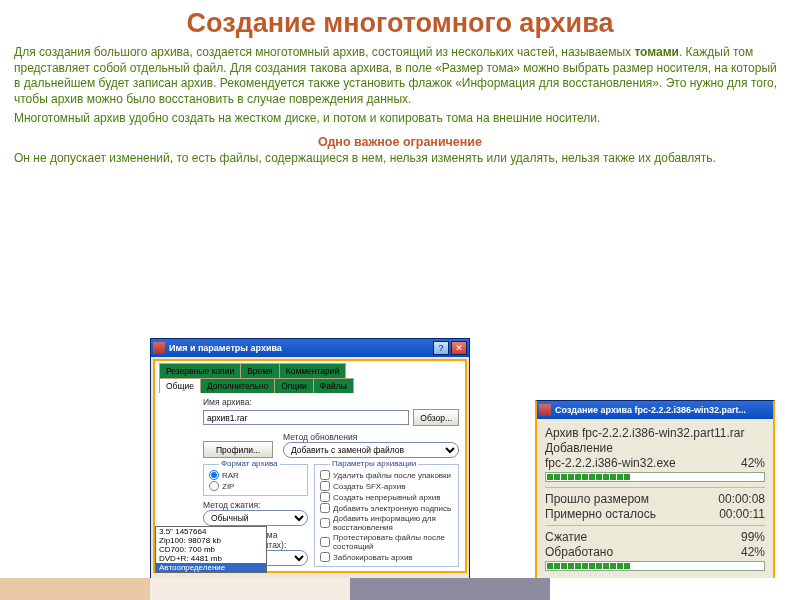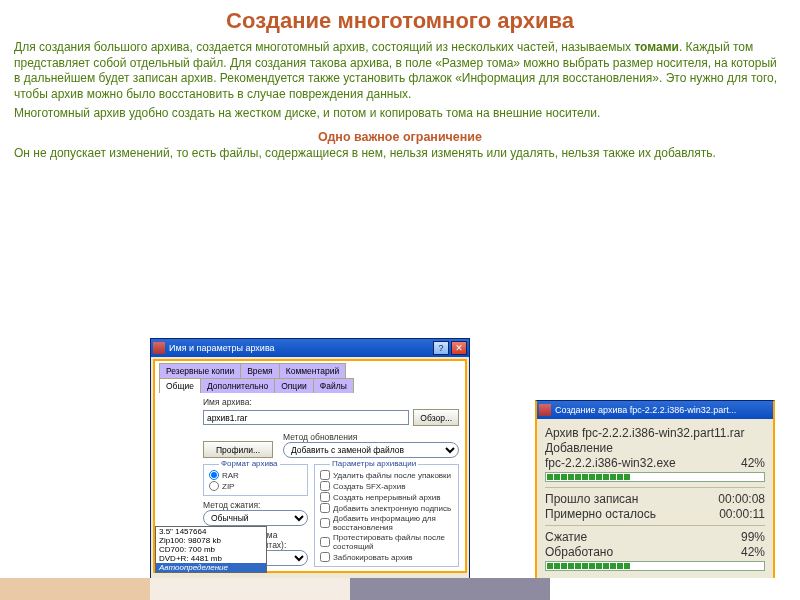--- a/index.html
+++ b/index.html
@@ -1,49 +1,49 @@
 <!DOCTYPE html>
 <html><head>
 <meta charset="utf-8">
 <style>
   * { box-sizing: border-box; margin: 0; padding: 0; }
   body { font-family: Arial, sans-serif; background: #fff; width: 800px; height: 600px; overflow: hidden; position: relative; }
-  .slide-title { color: #c05a2a; font-size: 22px; font-weight: bold; text-align: center; padding: 8px 0 4px; }
+  .slide-title { color: #c05a2a; font-size: 27px; font-weight: bold; text-align: center; padding: 8px 0 4px; }
   .body-text { font-size: 12px; line-height: 1.3; padding: 2px 14px; color: #4d7c0f; }
   .bold-inline { font-weight: bold; }
   .subheading { color: #c05a2a; font-size: 12.5px; font-weight: bold; text-align: center; margin-top: 6px; }
   .win-area { position: absolute; left: 150px; top: 338px; width: 320px; }
   .win { background: #ece9d8; border: 1px solid #0a246a; font-family: Tahoma, sans-serif; font-size: 9px; }
   .titlebar { background: linear-gradient(#2b6bd6,#0a4cc0); color: #fff; height: 18px; display: flex; align-items: center; padding: 0 2px; }
   .titlebar .ticon { width: 12px; height: 12px; background: linear-gradient(#d66,#a33); margin-right: 4px; }
-  .titlebar .ttext { flex: 1; font-size: 9px; font-weight: normal; }
+  .titlebar .ttext { flex: 1; font-size: 9px; font-weight: bold; }
   .titlebtn { width: 16px; height: 14px; margin-left: 2px; font-size: 9px; display: flex; align-items: center; justify-content: center; border: 1px solid #0a246a; }
   .help-btn { background: linear-gradient(#cfe3ff,#86b5ef); color: #0a246a; }
   .close-btn { background: linear-gradient(#f08070,#d23a2a); color: #fff; }
   .tabs { display: flex; padding: 2px 4px 0; gap: 0; background: #fff; border-left: 2px solid orange; border-right: 2px solid orange; border-top: 2px solid orange; margin: 2px 2px 0; }
-  .tab { border: 1px solid #b0a87a; background: #c4b5fd; font-size: 8.5px; padding: 2px 6px; border-bottom: none; margin-right: -1px; cursor: pointer; }
+  .tab { border: 1px solid #b0a87a; background: #15803d; font-size: 8.5px; padding: 2px 6px; border-bottom: none; margin-right: -1px; cursor: pointer; }
   .tab.active { background: #fff; position: relative; z-index: 2; }
   .tabs-row2 { display: flex; padding: 0 4px; background: #fff; border-left: 2px solid orange; border-right: 2px solid orange; margin: 0 2px; }
   .panel { background: #fff; border-left: 2px solid orange; border-right: 2px solid orange; border-bottom: 2px solid orange; margin: 0 2px 2px; padding: 4px 6px; }
   .lbl { font-size: 8.5px; color: #333; }
   .row { display: flex; align-items: center; gap: 4px; margin: 2px 0; }
   .txt-input { border: 1px solid #7a8aaa; font-size: 8.5px; padding: 1px 3px; background: #fff; height: 15px; }
   .btn { background: linear-gradient(#fefefe,#e0dfd3); border: 1px solid #9a947a; font-size: 8.5px; padding: 1px 6px; height: 17px; cursor: pointer; }
   select.txt-input { height: 16px; border-radius: 8px; }
   .groupbox { border: 1px solid #b0c0e0; margin-top: 4px; padding: 4px 5px 3px; position: relative; }
   .groupbox-title { position: absolute; top: -6px; left: 15px; background: #fff; font-size: 8px; color: #2a4a9a; padding: 0 2px; }
   .radio, .check { display: flex; align-items: center; gap: 3px; font-size: 8px; margin: 1px 0; color: #333; }
   .radio input, .check input { width: 10px; height: 10px; }
   .two-col { display: flex; gap: 6px; }
   .col-l { width: 105px; }
   .col-r { flex: 1; }
   .btn-row { display: flex; justify-content: flex-end; gap: 6px; padding: 4px 6px 6px; background: #ece9d8; }
   .dropdown-list { position: absolute; left: 0; bottom: -2px; border: 1px solid #666; background: #fff; font-size: 8px; width: 112px; }
   .dropdown-list div { padding: 0px 3px; cursor: pointer; }
-  .dropdown-list .sel { background: #316ac5; color: #fff; font-style: italic; }
+  .dropdown-list .sel { background: #316ac5; color: #fff; }
   
   .prog-area { position: absolute; left: 535px; top: 400px; width: 240px; }
   .prog-win { background: #ece9d8; border: 1px solid #0a246a; font-family: Tahoma, sans-serif; font-size: 9px; border-left: 2px solid orange; border-right: 2px solid orange; border-bottom: 2px solid orange; }
   .prog-body { padding: 6px 8px; }
   .pline { display: flex; justify-content: space-between; font-size: 12px; color: #333; margin: 1px 0; }
   .pbar { height: 10px; border: 1px solid #8a8; margin: 2px 0 5px; background: #fff; display: flex; gap: 1px; padding: 1px; }
   .pseg { width: 6px; background: #2c9a2c; }
   .pseg.off { background: transparent; }
   .hr { border-top: 1px solid #c0bca0; margin: 4px 0; }
   .prog-btns { display: flex; gap: 5px; justify-content: center; padding: 5px 6px; }
@@ -211,21 +211,21 @@
           <div class="pseg off"></div>
           <div class="pseg off"></div>
           <div class="pseg off"></div>
           <div class="pseg off"></div>
           <div class="pseg off"></div>
           <div class="pseg off"></div>
           <div class="pseg off"></div>
       </div>
       <div class="hr"></div>
       <div class="pline">
-          <span>Прошло записан</span>
+          <span>Прошло размером</span>
           <span>00:00:08</span>
         </div>
       <div class="pline">
           <span>Примерно осталось</span>
           <span>00:00:11</span>
         </div>
       <div class="hr"></div>
       <div class="pline">
           <span>Сжатие</span>
           <span>99%</span>

